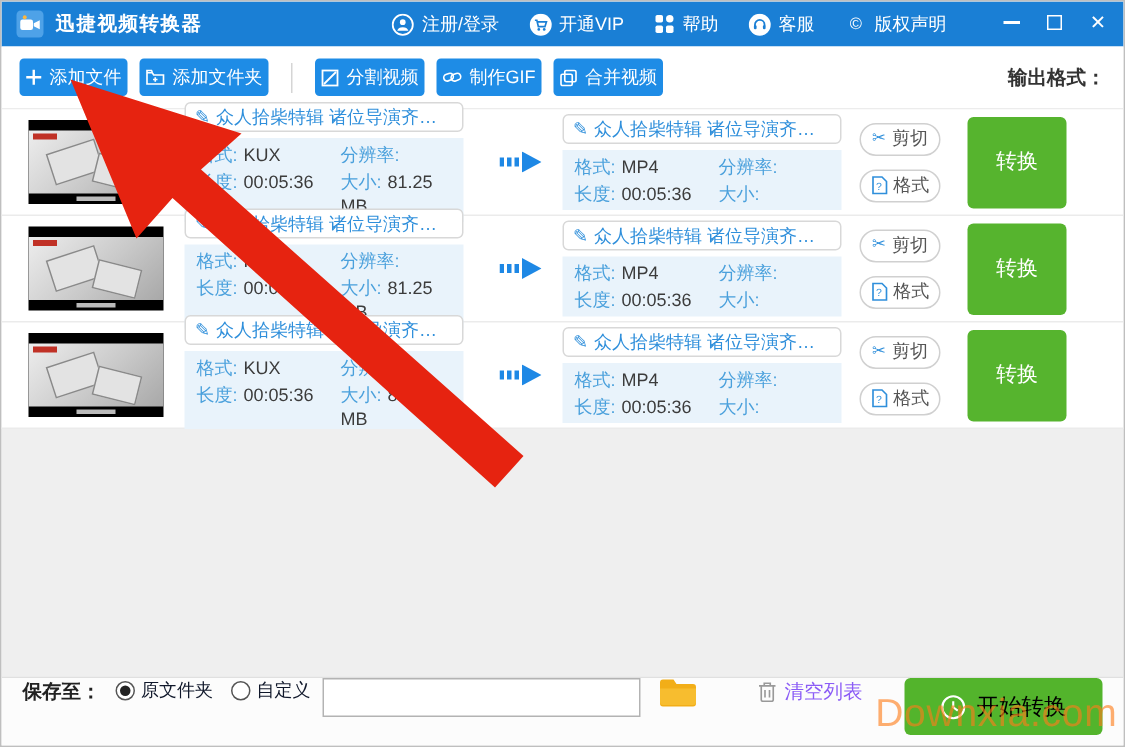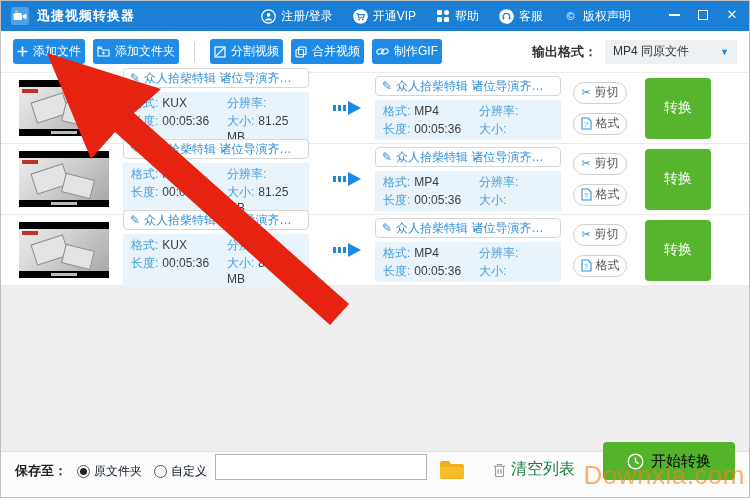--- a/index.html
+++ b/index.html
@@ -66,32 +66,32 @@
          font-size:12px; color:#555; display:flex; align-items:center; justify-content:center;
          gap:4px; font-family:inherit; cursor:pointer; }
   .pill .ico{ color:#2f8fdb; font-size:11px; line-height:1; }
   .convert-btn{ width:66px; height:61px; margin-left:18px; background:#56b42e; color:#fff;
                 border:none; border-radius:4px; font-size:14px; font-family:inherit; cursor:pointer; }
 
   .filler{ flex:1 1 auto; background:#efefef; }
 
   
   .footer{ height:46px; background:#fcfcfc; border-top:1px solid #e0e0e0; display:flex;
-           align-items:flex-end; padding:17px 14px; flex:0 0 auto; }
+           align-items:flex-start; padding:0 14px; flex:0 0 auto; }
   .save-label{ font-size:13px; color:#222; font-weight:bold; }
   .radio-group{ display:flex; align-items:center; gap:4px; margin-left:10px; font-size:12px; color:#0f172a;}
   .radio{ width:13px; height:13px; border:1px solid #555; border-radius:50%; background:#fff;
           display:inline-flex; align-items:center; justify-content:center; cursor:pointer; }
   .radio.checked::after{ content:""; width:7px; height:7px; border-radius:50%; background:#222; }
   .radio-label{ margin-right:8px; cursor:pointer; }
   .path-input{ width:212px; height:26px; border:1px solid #b3b3b3; background:#fff;
                font-size:12px; padding:0 6px; font-family:inherit; }
   .folder-btn{ margin-left:12px; background:none; border:none; cursor:pointer; display:flex; }
   .footer-spacer{ flex:1; }
-  .clear-list{ display:flex; align-items:center; gap:5px; font-size:16px; color:#15803d;
+  .clear-list{ display:flex; align-items:center; gap:5px; font-size:13px; color:#8b5cf6;
                cursor:pointer; margin-right:28px; }
   .start-btn{ width:132px; height:38px; background:#53b42c; border:none; border-radius:4px;
               color:#000000; font-size:15px; font-family:inherit; display:flex; align-items:center;
               justify-content:center; gap:7px; cursor:pointer; }
 
   
   .red-arrow{ position:absolute; left:0; top:0; pointer-events:none; z-index:20; }
   .watermark{ position:absolute; right:4px; top:459px; font-size:26px; color:#ff7d1a;
               opacity:0.62; z-index:30; pointer-events:none; letter-spacing:0.5px; }
 </style>
@@ -177,39 +177,35 @@
     </button>
     <span class="tb-divider"></span>
     <button class="tb-btn">
       <svg width="12" height="12" viewBox="0 0 12 12">
         <rect x="1" y="1" width="10" height="10" fill="none" stroke="#fff" stroke-width="1.2"></rect>
         <path d="M2 10 L10 2" stroke="#fff" stroke-width="1.2"></path>
       </svg>
       <span>分割视频</span>
     </button>
     <button class="tb-btn">
+      <svg width="13" height="11" viewBox="0 0 13 11">
+        <rect x="0.8" y="3.2" width="6.5" height="4.5" rx="2.2" fill="none" stroke="#fff" stroke-width="1.1" transform="rotate(-20 4 5.5)"></rect>
+        <rect x="5.7" y="3.2" width="6.5" height="4.5" rx="2.2" fill="none" stroke="#fff" stroke-width="1.1" transform="rotate(-20 9 5.5)"></rect>
+      </svg>
+      <span>制作GIF</span>
+    </button>
+    <button class="tb-btn">
       <svg width="12" height="12" viewBox="0 0 12 12">
         <rect x="3.5" y="1" width="7.5" height="7.5" rx="1" fill="none" stroke="#fff" stroke-width="1.1"></rect>
         <rect x="1" y="3.5" width="7.5" height="7.5" rx="1" fill="none" stroke="#fff" stroke-width="1.1"></rect>
       </svg>
       <span>合并视频</span>
     </button>
-    <button class="tb-btn">
-      <svg width="13" height="11" viewBox="0 0 13 11">
-        <rect x="0.8" y="3.2" width="6.5" height="4.5" rx="2.2" fill="none" stroke="#fff" stroke-width="1.1" transform="rotate(-20 4 5.5)"></rect>
-        <rect x="5.7" y="3.2" width="6.5" height="4.5" rx="2.2" fill="none" stroke="#fff" stroke-width="1.1" transform="rotate(-20 9 5.5)"></rect>
-      </svg>
-      <span>制作GIF</span>
-    </button>
     <div class="out-format">
       <span class="out-label">输出格式：</span>
-      <div class="dropdown">
-        <span>MP4 同原文件</span>
-        <span class="caret">▼</span>
-      </div>
     </div>
   </div>
 
   <div class="list">
   <div class="row">
     <div class="thumb">
       <div class="thumb-img">
         <span class="red-mark"></span>
         <span class="clap a"></span>
         <span class="clap b"></span>

